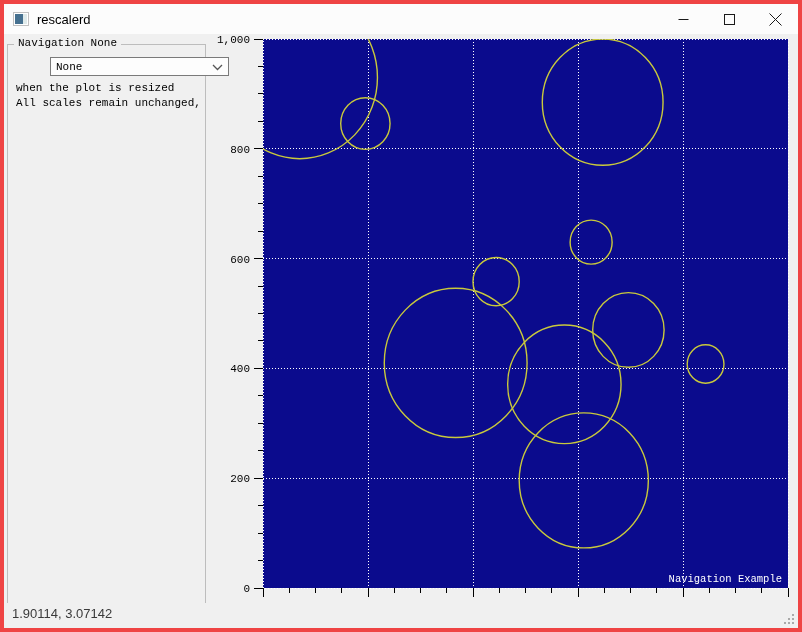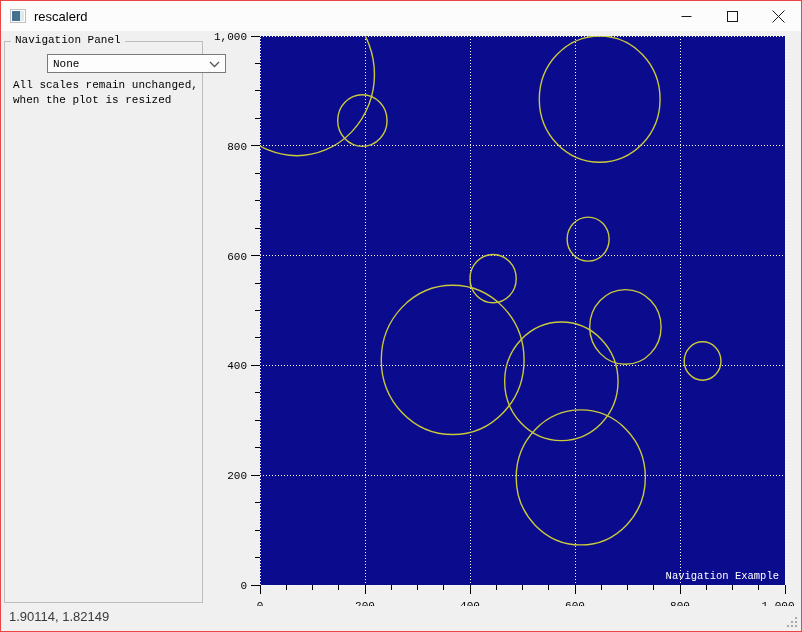--- a/index.html
+++ b/index.html
@@ -1,21 +1,21 @@
 <!DOCTYPE html>
 <html><head>
 <meta charset="utf-8">
 <style>
   html,body { margin:0; padding:0; background:#d8d8d8; }
   * { box-sizing: border-box; }
   .window {
     position: relative;
     width: 802px; height: 632px;
     background: #F0F0F0;
-    border: 1px solid #ef4444;
+    border: 4px solid #ef4444;
     overflow: hidden;
     font-family: "Liberation Sans", sans-serif;
   }
   
   .titlebar {
     position: absolute; left:0; top:0; right:0; height:30px;
     background: #FCFCFC;
     display: flex; align-items: center;
   }
   .app-icon { margin-left: 9px; width:16px; height:16px; flex:0 0 auto; }
@@ -184,35 +184,35 @@
       <text x="777" y="608" text-anchor="middle" class="tick-label">1,000</text>
       <text x="246" y="588" text-anchor="end" class="tick-label">0</text>
       <text x="246" y="478.2" text-anchor="end" class="tick-label">200</text>
       <text x="246" y="368.4" text-anchor="end" class="tick-label">400</text>
       <text x="246" y="258.59999999999997" text-anchor="end" class="tick-label">600</text>
       <text x="246" y="148.79999999999995" text-anchor="end" class="tick-label">800</text>
       <text x="246" y="39" text-anchor="end" class="tick-label">1,000</text>
     </svg>
 
   <div class="groupbox">
-    <span class="grouplabel">Navigation Panel</span>
+    <span class="grouplabel">Navigation None</span>
     <div class="combobox">
       <span>None</span>
       <svg class="chev" width="11" height="7" viewBox="0 0 11 7">
           <path d="M1 1 L5.5 5.5 L10 1" fill="none" stroke="#555" stroke-width="1.3"></path>
         </svg>
     </div>
     <div class="desc">
+      <div>when the plot is resized</div>
       <div>All scales remain unchanged,</div>
-      <div>when the plot is resized</div>
     </div>
   </div>
 
   <div class="statusbar">
-    <span class="status-text">1.90114, 1.82149</span>
+    <span class="status-text">1.90114, 3.07142</span>
     <svg class="grip" width="11" height="11" viewBox="0 0 11 11">
       <g fill="#a9a9a9">
         <rect x="8" y="0" width="2" height="2"></rect>
         <rect x="4" y="4" width="2" height="2"></rect>
           <rect x="8" y="4" width="2" height="2"></rect>
         <rect x="0" y="8" width="2" height="2"></rect>
           <rect x="4" y="8" width="2" height="2"></rect>
           <rect x="8" y="8" width="2" height="2"></rect>
       </g>
     </svg>

